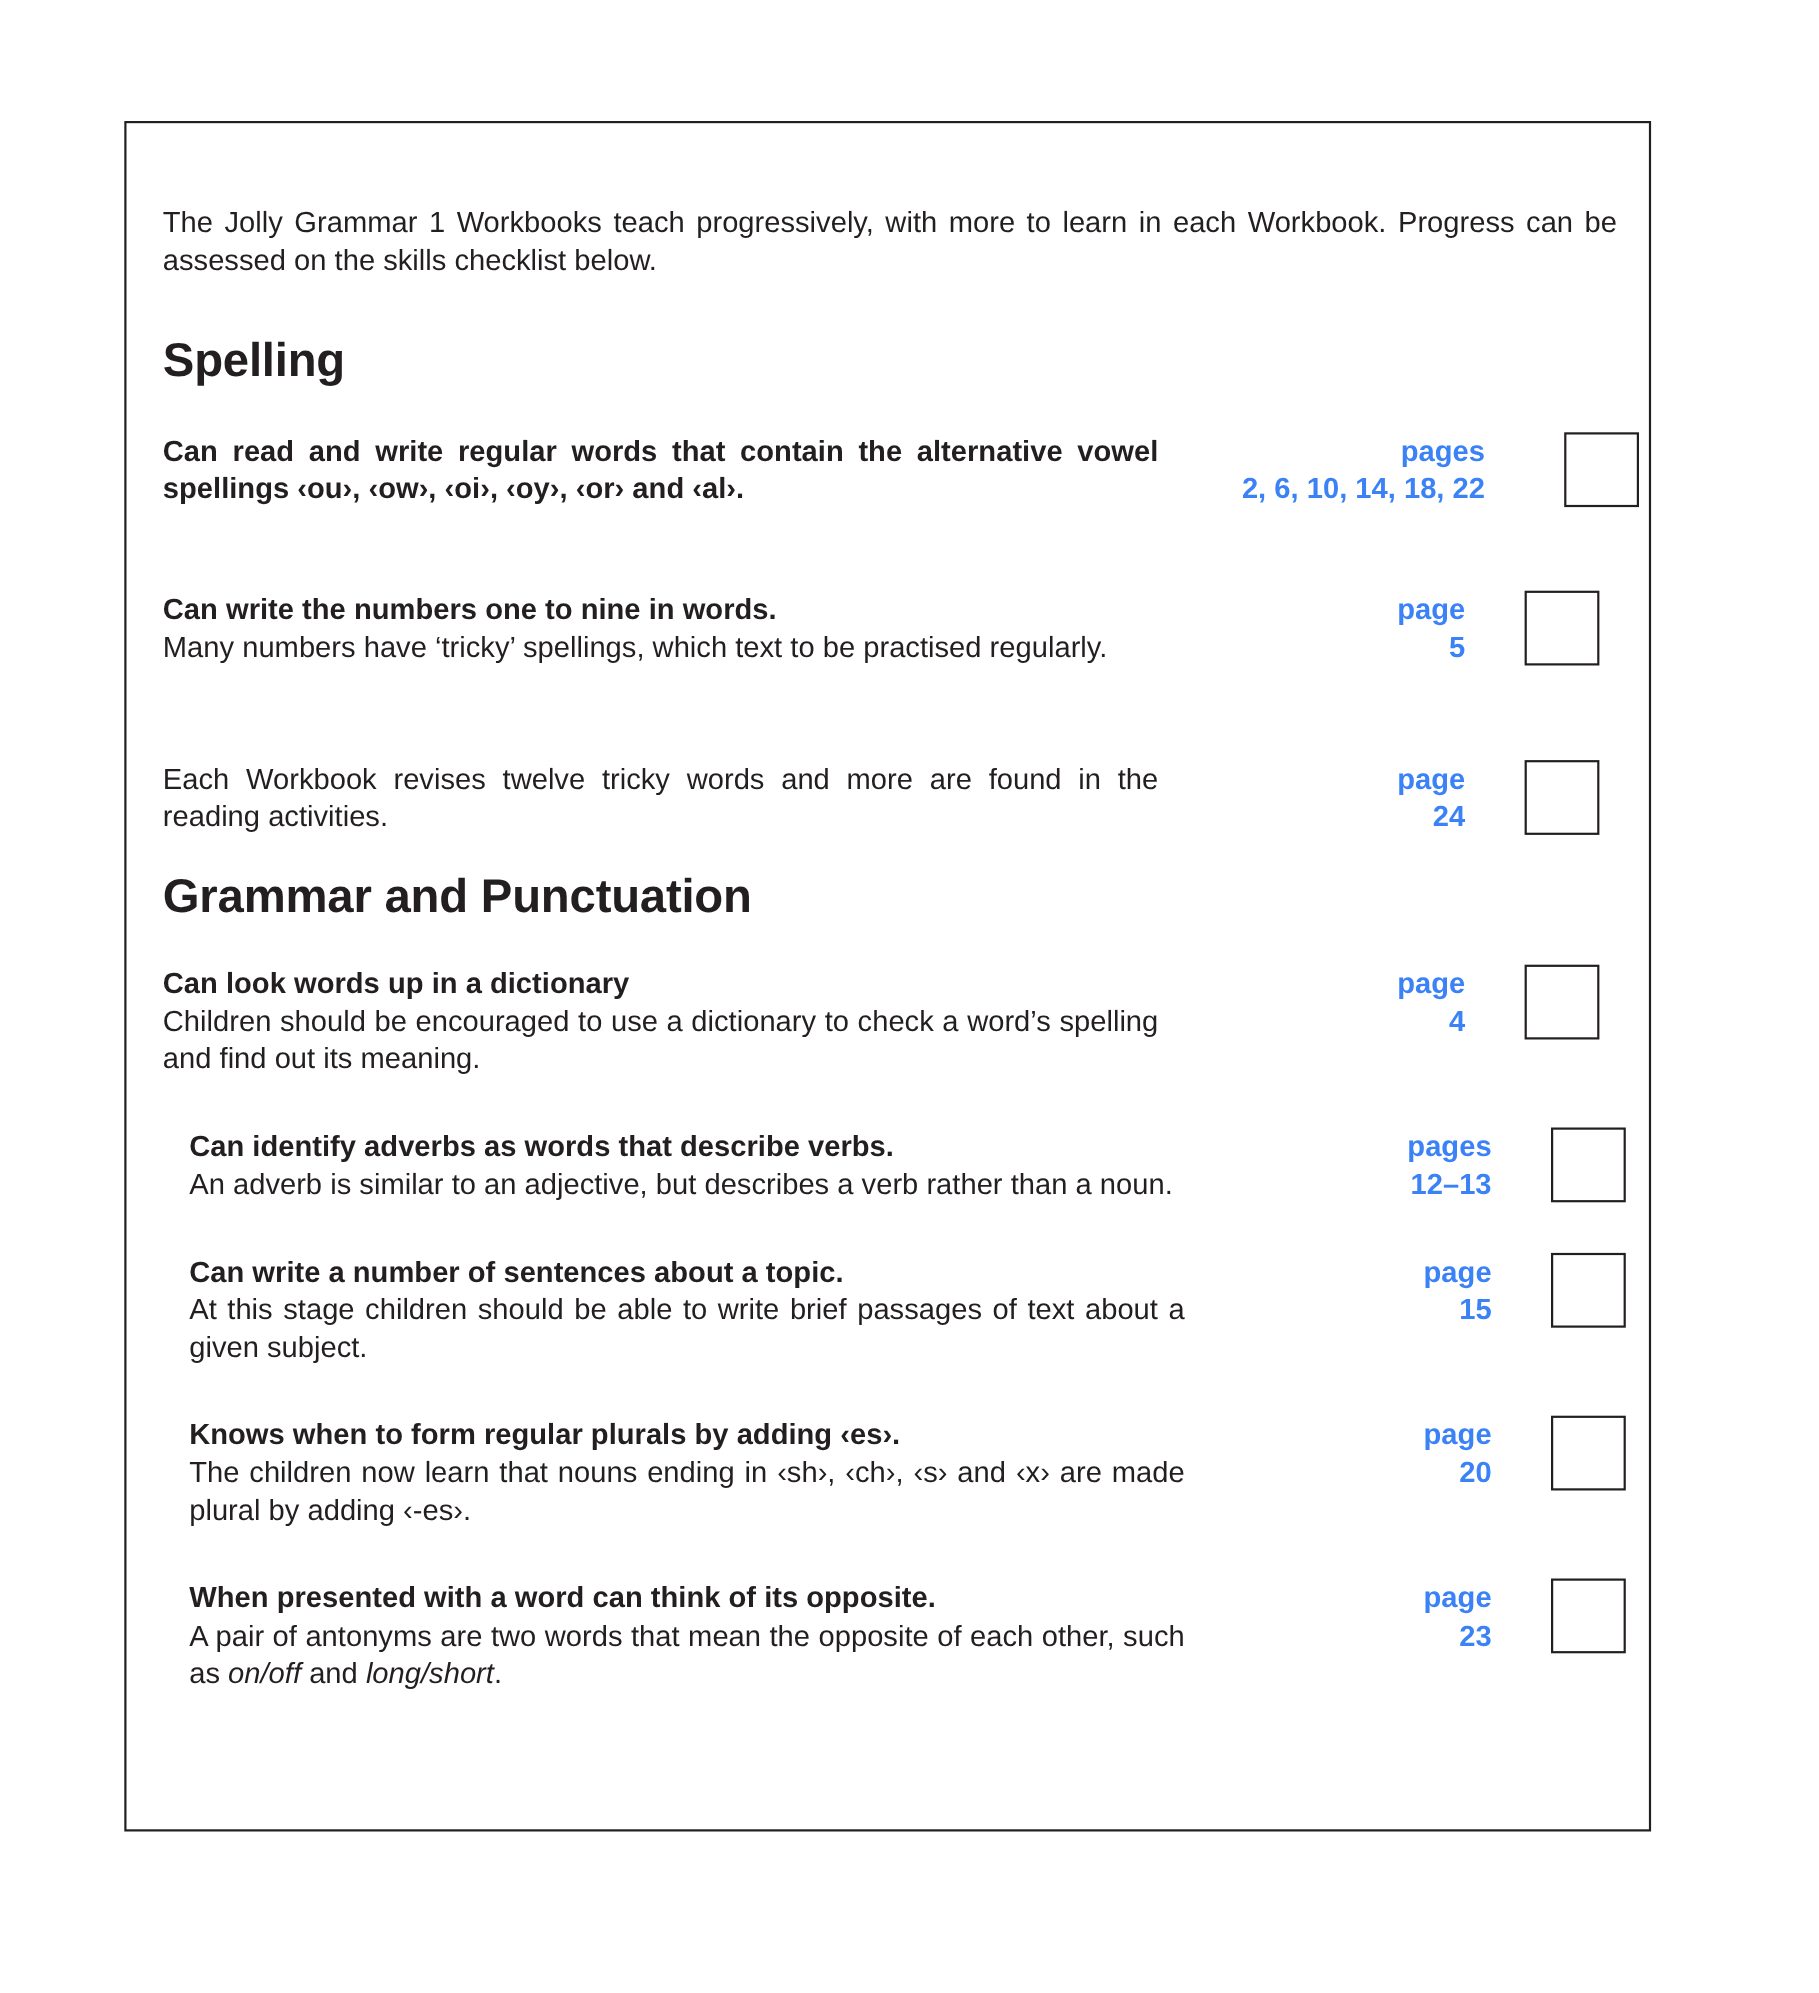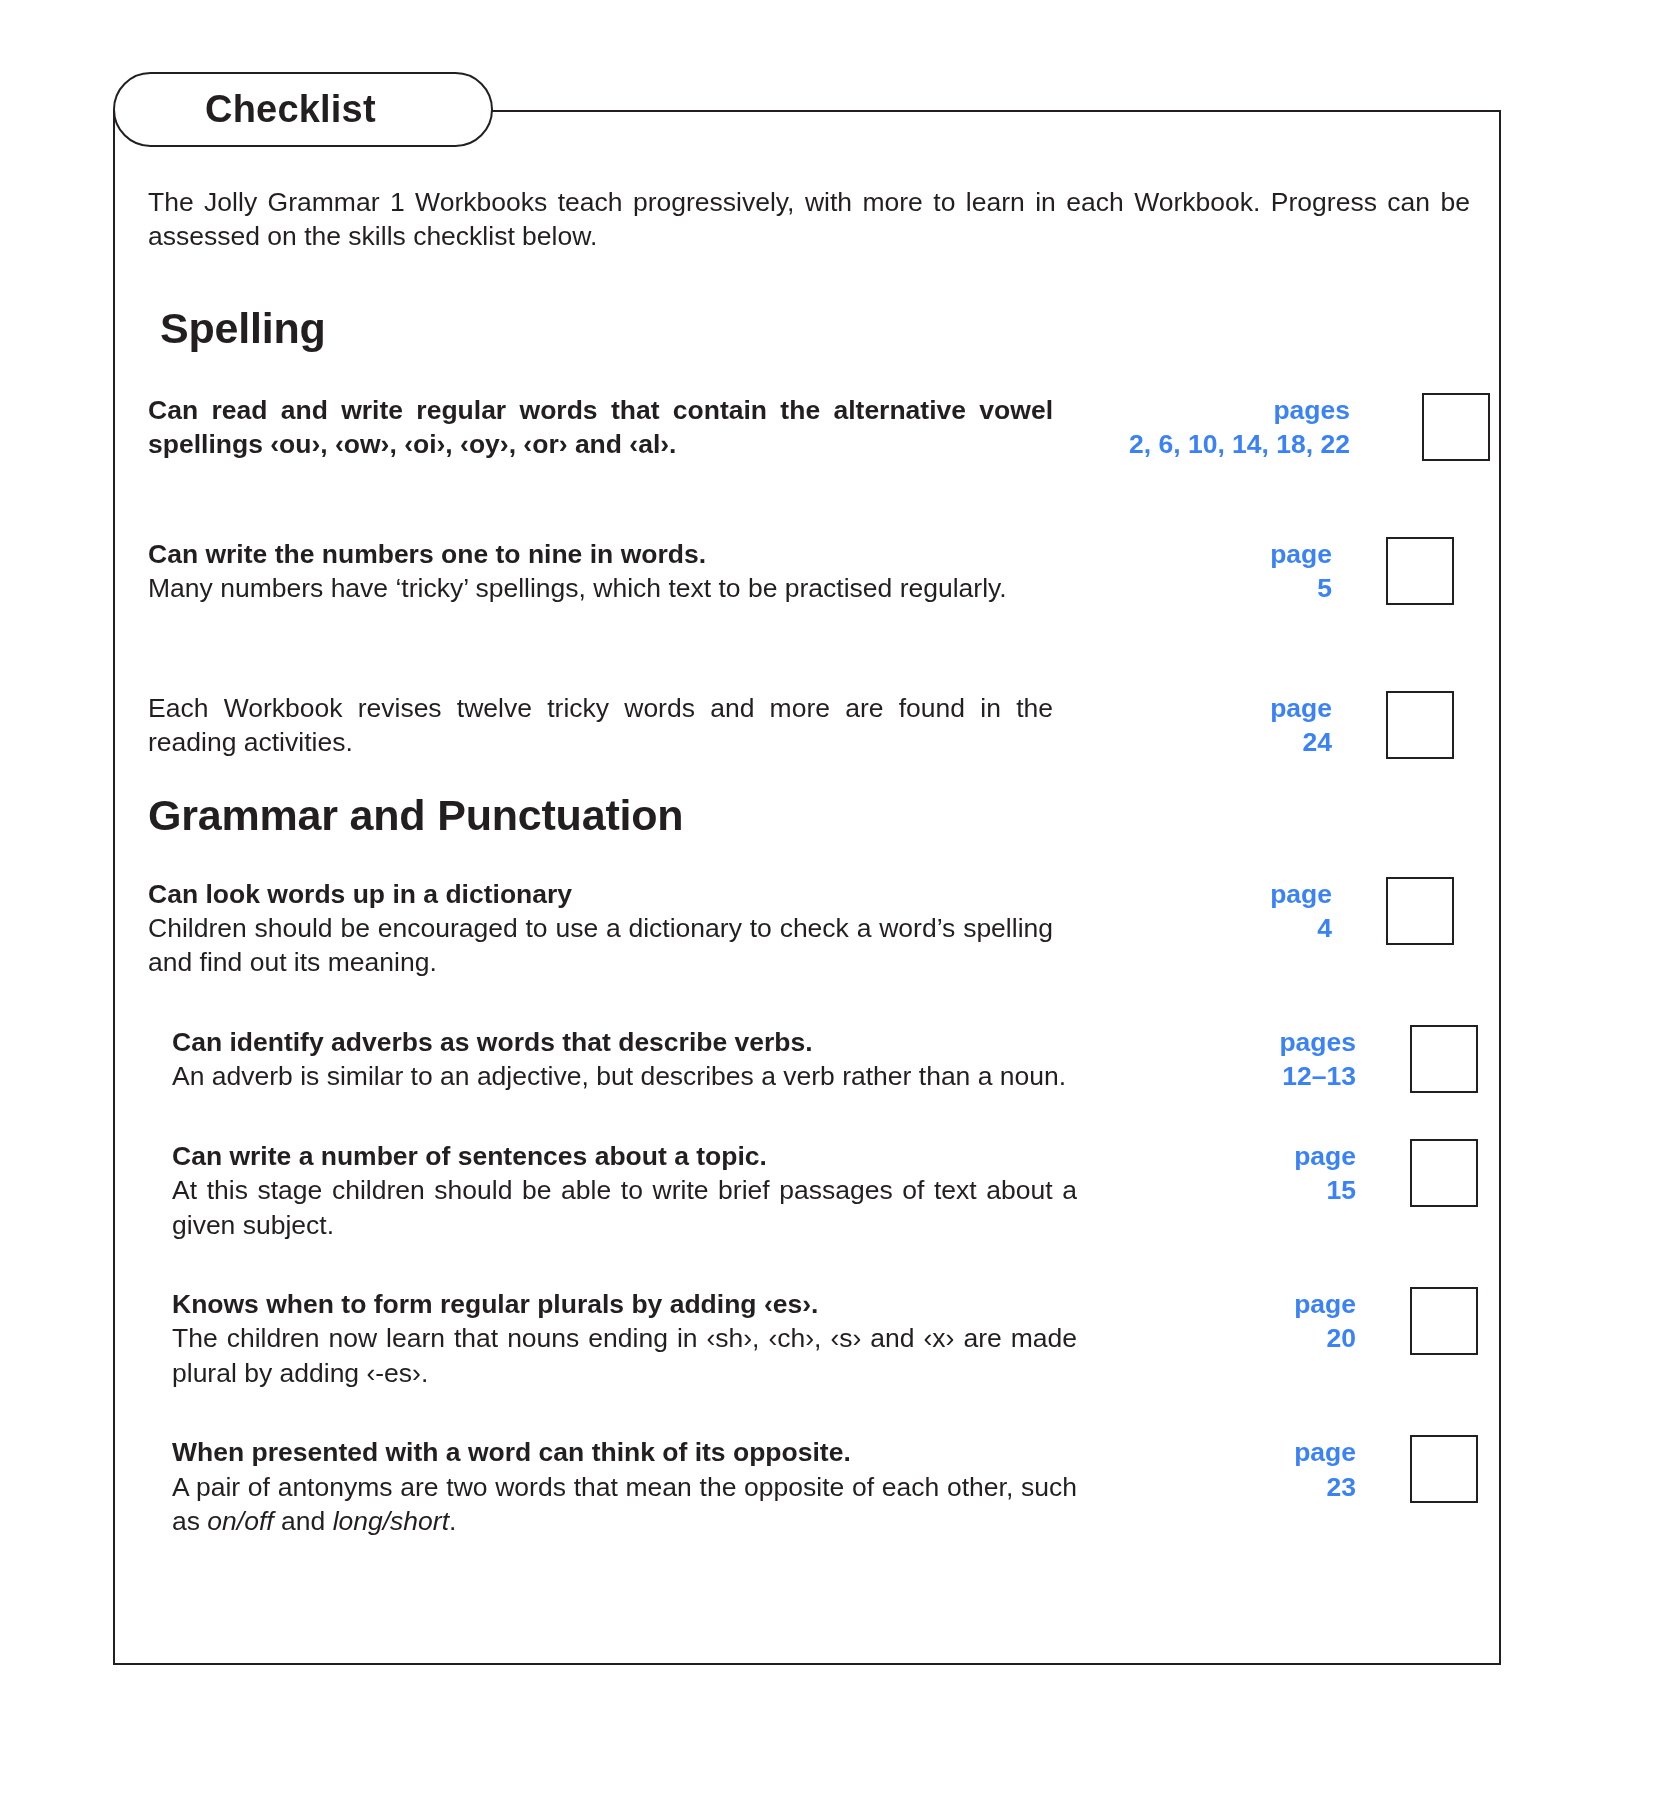--- a/index.html
+++ b/index.html
@@ -75,21 +75,21 @@
     margin: 0 0 0 0;
     color: #231f20;
   }
 
   .section-heading {
     font-size: 43px;
     font-weight: bold;
     color: #231f20;
     letter-spacing: -0.2px;
   }
-  .heading-spelling { margin: 50px 0 0 12px; }
+  .heading-spelling { margin: 50px 0 0 0; }
   .heading-grammar  { margin: 31px 0 0 0; }
 
   
   .item {
     display: flex;
     align-items: flex-start;
     width: 1322px;
   }
   .item-text {
     flex: 0 0 905px;
@@ -147,23 +147,20 @@
   .gr-1 { margin-top: 37px; }
   .gr-n { margin-top: 45px; margin-left: 24px; }
 </style>
 </head>
 <body>
 
 <div class="page">
 
   <div class="frame"></div>
 
-  <div class="tab">
-    <span class="tab-label">Checklist</span>
-  </div>
 
   <div class="content">
 
     <p class="intro">The Jolly Grammar 1 Workbooks teach progressively, with more to learn in each Workbook. Progress can be assessed on the skills checklist below.</p>
 
     <div class="section-heading heading-spelling">Spelling</div>
 
     <div class="item sp-1">
       <div class="item-text">
         <div class="item-title">Can read and write regular words that contain the alternative vowel spellings ‹ou›, ‹ow›, ‹oi›, ‹oy›, ‹or› and ‹al›.</div>

